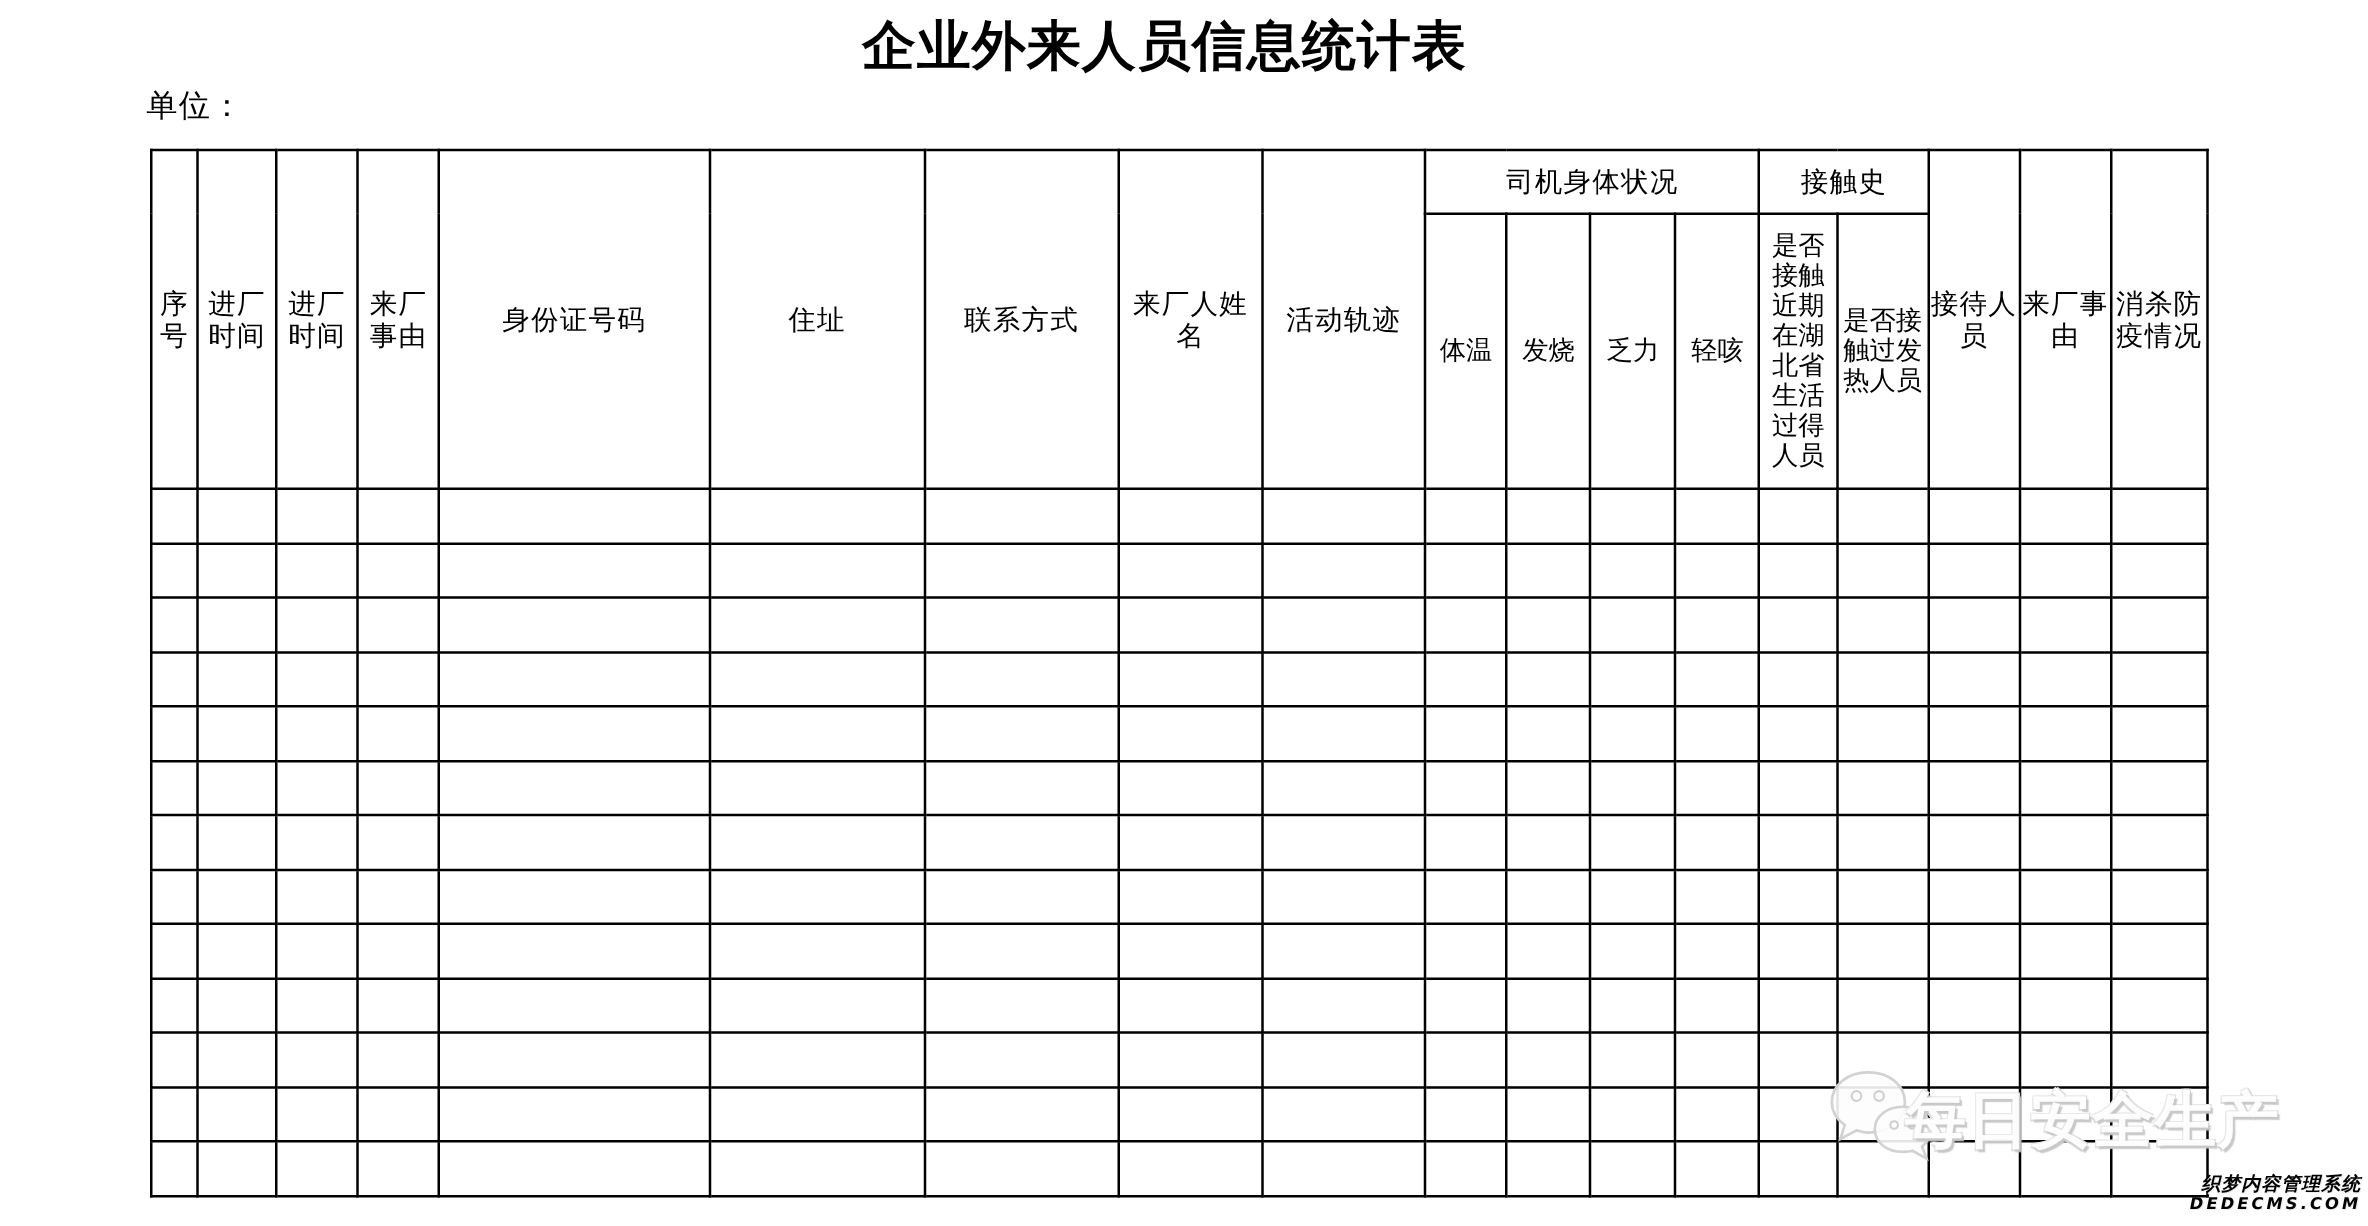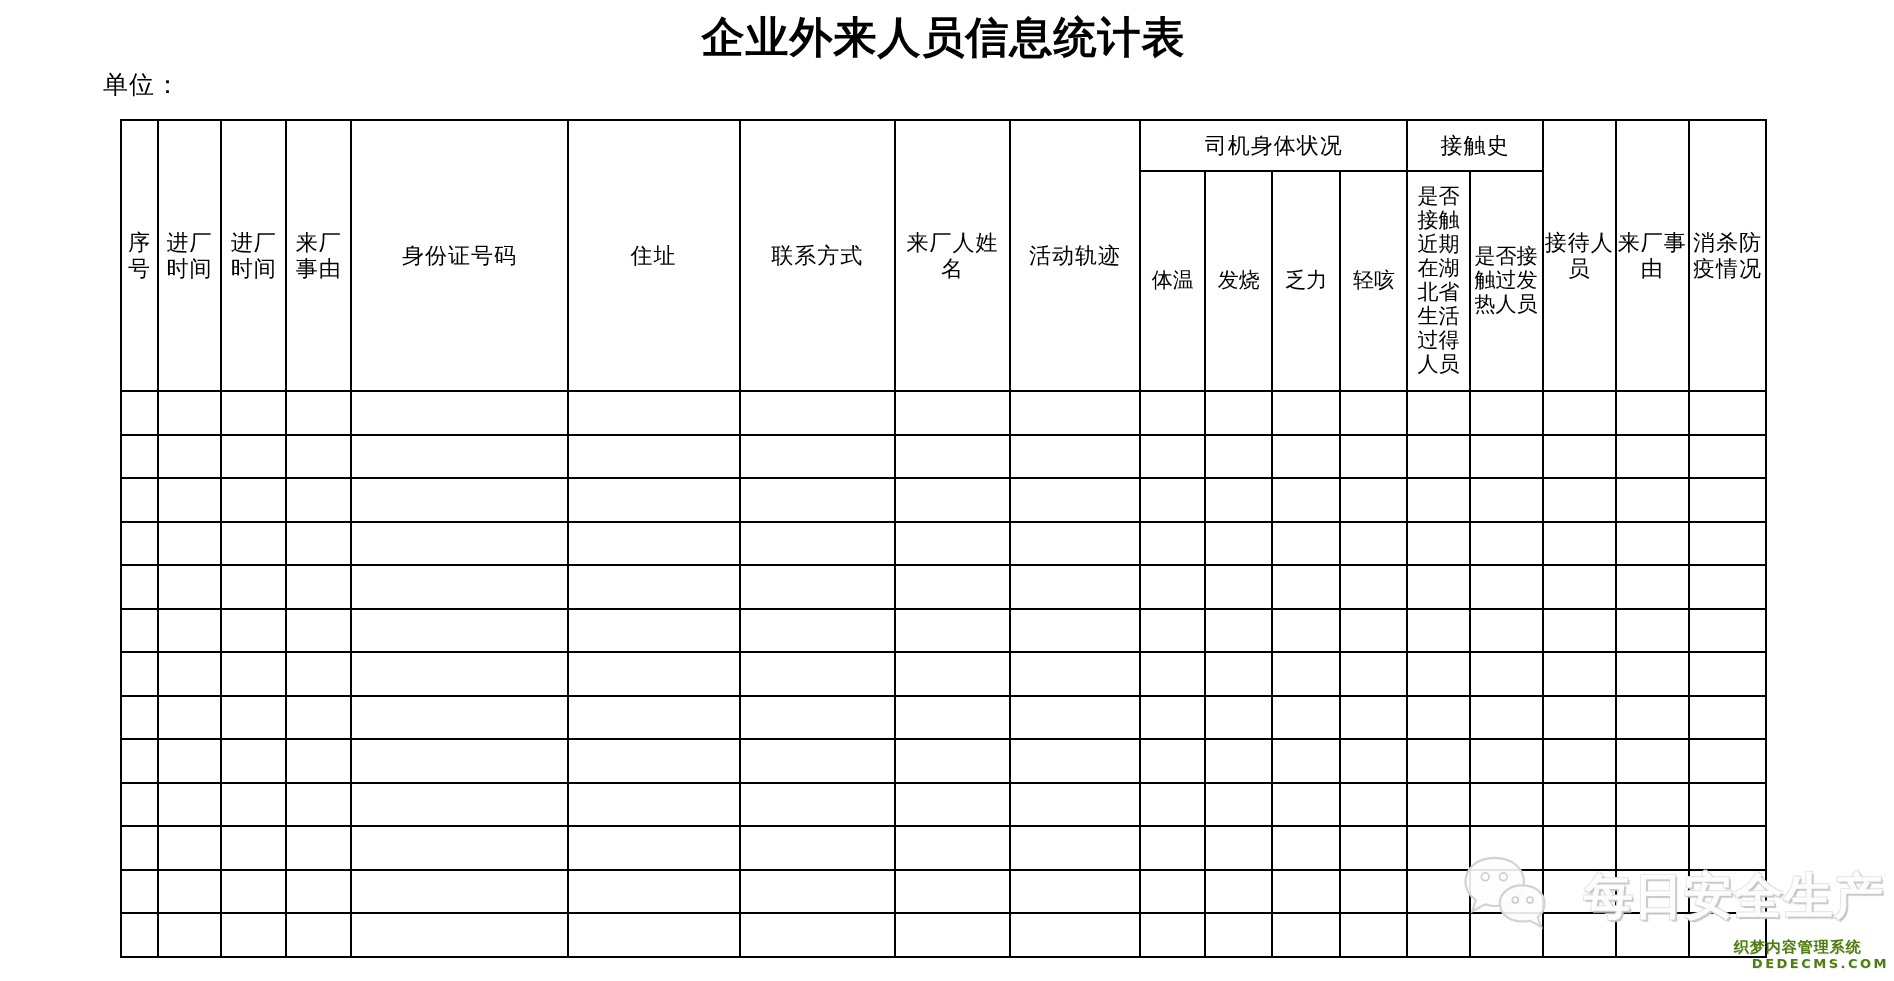--- a/index.html
+++ b/index.html
@@ -3,26 +3,26 @@
 <meta charset="utf-8">
 <style>
   html,body{margin:0;padding:0;}
   body{
     width:1894px;height:981px;position:relative;overflow:hidden;
     background:#ffffff;color:#000;
     font-family:"Liberation Serif","DejaVu Serif",serif;
   }
   
   .doc-title{
-    position:absolute;left:120px;top:13px;width:1647px;
+    position:absolute;left:108px;top:13px;width:1647px;
     text-align:center;font-size:43px;font-weight:bold;line-height:1.15;
     letter-spacing:1px;
   }
   .unit-line{
-    position:absolute;left:103px;top:68px;
+    position:absolute;left:117px;top:68px;
     font-size:25px;font-weight:normal;letter-spacing:1px;
   }
   
   .tbl-wrap{position:absolute;left:120px;top:119px;z-index:1;}
   table.visitor{
     border-collapse:collapse;table-layout:fixed;width:1647px;
     background:transparent;
   }
   table.visitor th,table.visitor td{
     border:2px solid #000;padding:1px;margin:0;
@@ -36,32 +36,33 @@
   tr.group-row{height:51px;}
   tr.group-row th{font-size:22px;letter-spacing:1px;}
   tr.sub-row{height:220px;}
   tr.sub-row th{line-height:1.14;}
   tbody tr{height:43.5px;}
   tbody td{background:transparent;}
   
   .wm{position:absolute;z-index:5;pointer-events:none;}
   .wm-logo{left:1462px;top:852px;width:86px;height:84px;}
   .wm-brand{
-    left:1584px;top:864px;
+    left:1524px;top:864px;
     font-size:49px;font-weight:bold;letter-spacing:1px;
     color:rgba(255,255,255,0.94);
     text-shadow:2px 2px 1px #c8c8c8,-1px -1px 0px #e9e9e9,1px -1px 0px #dcdcdc,-1px 1px 0px #dcdcdc;
     font-family:"Liberation Sans","DejaVu Sans",sans-serif;
     white-space:nowrap;
   }
   .wm-cms{
-    right:5px;top:939px;text-align:left;
-    color:#4d7c0f;
+    right:5px;top:939px;text-align:right;
+    color:#000000;
     font-family:"DejaVu Sans","Liberation Sans",sans-serif;
     text-shadow:1px 1px 0 #ededed;
+    font-style:italic;
   }
   .wm-cms .cms-name{font-size:15px;font-weight:bold;letter-spacing:1px;line-height:17px;}
   .wm-cms .cms-domain{font-size:13px;font-weight:bold;letter-spacing:2.5px;line-height:15px;margin-left:18px;}
 </style>
 </head>
 <body>
 
 <div class="doc-title">企业外来人员信息统计表</div>
 <div class="unit-line">单位：</div>
 

